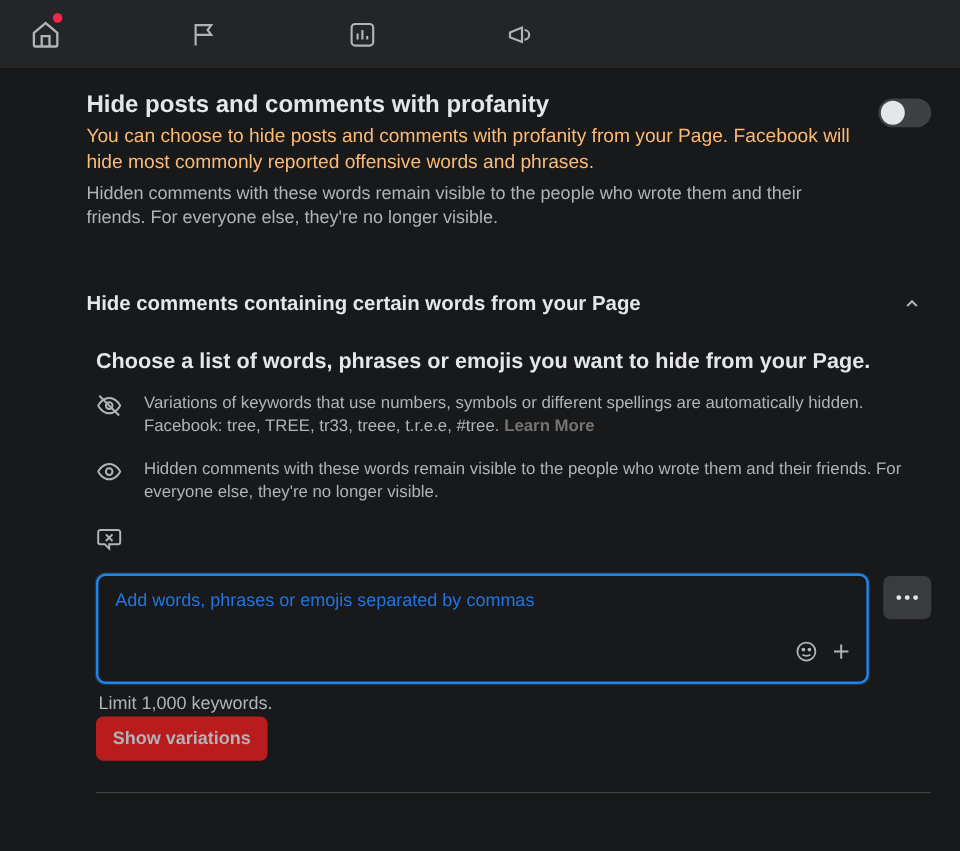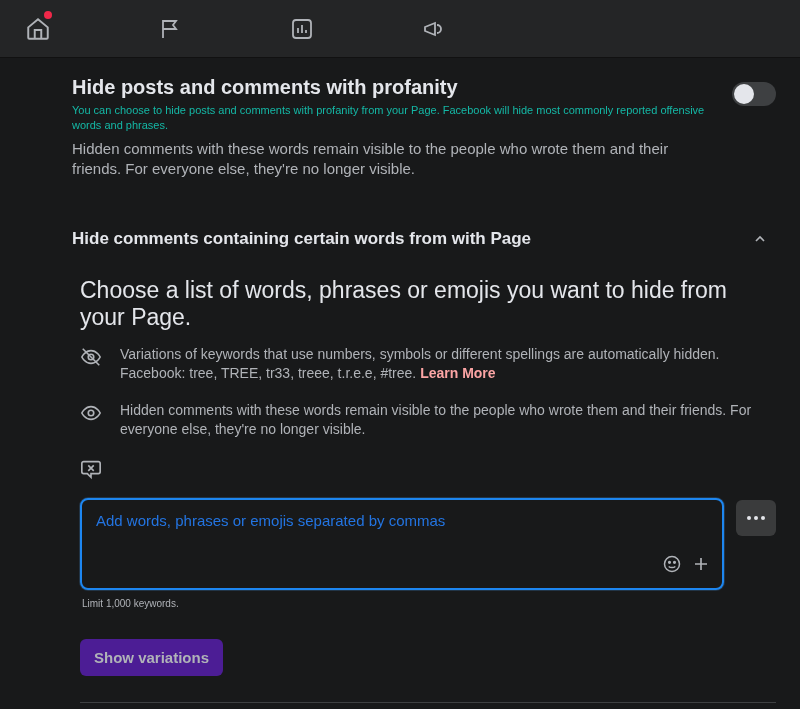--- a/index.html
+++ b/index.html
@@ -37,22 +37,22 @@
     padding: 18px 24px 0 72px;
   }
   .section1-title {
     font-size: 20px;
     font-weight: 700;
     color: #e4e6eb;
   }
   .section1-row { display: flex; gap: 16px; }
   .section1-text { flex: 1; }
   .section1-body {
-    color: #14b8a6;
-    font-size: 11px;
+    color: #fdba74;
+    font-size: 16px;
     line-height: 1.35;
     margin-top: 4px;
   }
   .section1-body2 {
     color: #b0b3b8;
     font-size: 15px;
     line-height: 1.35;
     margin-top: 6px;
   }
   .toggle {
@@ -65,52 +65,52 @@
     border-radius: 50%; position: absolute; top: 2px; left: 2px;
   }
   .section2 { margin-top: 50px; }
   .section2-header {
     display: flex; align-items: center; justify-content: space-between;
     padding-right: 6px; cursor: pointer;
   }
   .section2-title { font-size: 17px; font-weight: 700; }
   .chevron { width: 20px; height: 20px; display:flex; align-items:center; justify-content:center; }
   .section2-body { margin-top: 28px; padding-left: 8px; }
-  .subtitle { font-size: 23px; font-weight: 400; }
+  .subtitle { font-size: 18px; font-weight: 700; }
   .info-list { margin-top: 14px; }
   .info-row {
     display: flex; align-items: flex-start; gap: 18px;
     font-size: 14px; color: #b0b3b8; line-height: 1.35;
     margin-bottom: 18px;
   }
   .info-row .icon-slot { width: 22px; flex-shrink: 0; margin-top: 1px; display:flex; justify-content:center;}
-  .learn-more { color: #fca5a5; font-weight: 600; }
+  .learn-more { color: #737373; font-weight: 600; }
   .input-area { display:flex; align-items:flex-start; gap:12px; margin-top:18px;}
   .kw-box {
     flex:1;
     border: 2px solid #1d86f0;
     border-radius: 8px;
     height: 92px;
     padding: 12px 14px;
     position: relative;
     background: #18191a;
     box-shadow: 0 0 0 1px #4aa6ff33;
   }
   .kw-placeholder { color:#2374e1; font-size:15px; }
   .kw-actions { position:absolute; right:12px; bottom:10px; display:flex; gap:10px; align-items:center; }
   .more-btn {
     width:40px; height:36px; background:#3a3b3c; border-radius:6px;
     display:flex; align-items:center; justify-content:center; cursor:pointer;
     margin-top: 2px;
   }
   .dots { display:flex; gap:3px; }
   .dots span { width:4px; height:4px; border-radius:50%; background:#e4e6eb; }
-  .limit-text { font-size:10px; color:#b0b3b8; margin-top:8px; padding-left:2px; }
+  .limit-text { font-size:15px; color:#b0b3b8; margin-top:8px; padding-left:2px; }
   .show-var {
-    margin-top:30px; padding:10px 14px; background:#4c1d95;
+    margin-top:2px; padding:10px 14px; background:#b91c1c;
     border-radius:6px; color:#b0b3b8; font-weight:600; font-size:15px;
     display:inline-block; cursor:pointer;
   }
   .divider { height:1px; background:#3e4042; margin-top:26px; }
 </style>
 </head>
 <body>
 
 <div class="topbar">
   <div class="nav-item">
@@ -147,21 +147,21 @@
       <div class="section1-body">You can choose to hide posts and comments with profanity from your Page. Facebook will hide most commonly reported offensive words and phrases.</div>
       <div class="section1-body2">Hidden comments with these words remain visible to the people who wrote them and their friends. For everyone else, they're no longer visible.</div>
     </div>
     <div class="toggle">
       <div class="toggle-knob"></div>
     </div>
   </div>
 
   <div class="section2">
     <div class="section2-header">
-      <div class="section2-title">Hide comments containing certain words from with Page</div>
+      <div class="section2-title">Hide comments containing certain words from your Page</div>
       <div class="chevron">
         <svg width="16" height="16" viewBox="0 0 24 24" fill="none" stroke="#b0b3b8" stroke-width="2.5">
           <path d="M6 15 L12 9 L18 15"></path>
         </svg>
       </div>
     </div>
 
     <div class="section2-body">
       <div class="subtitle">Choose a list of words, phrases or emojis you want to hide from your Page.</div>
 

